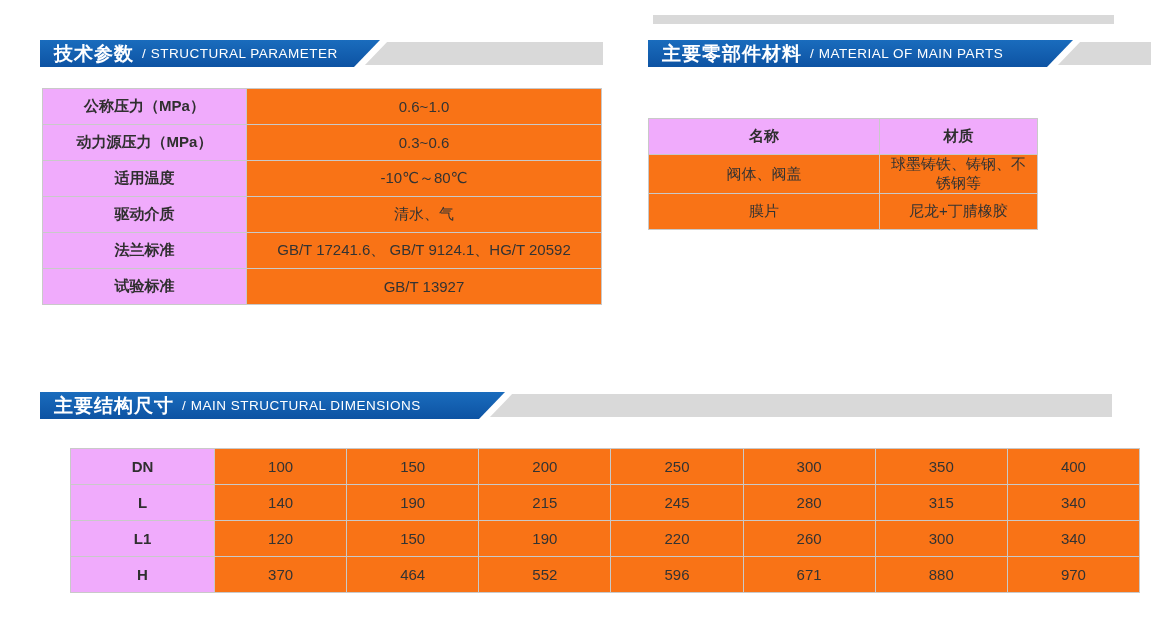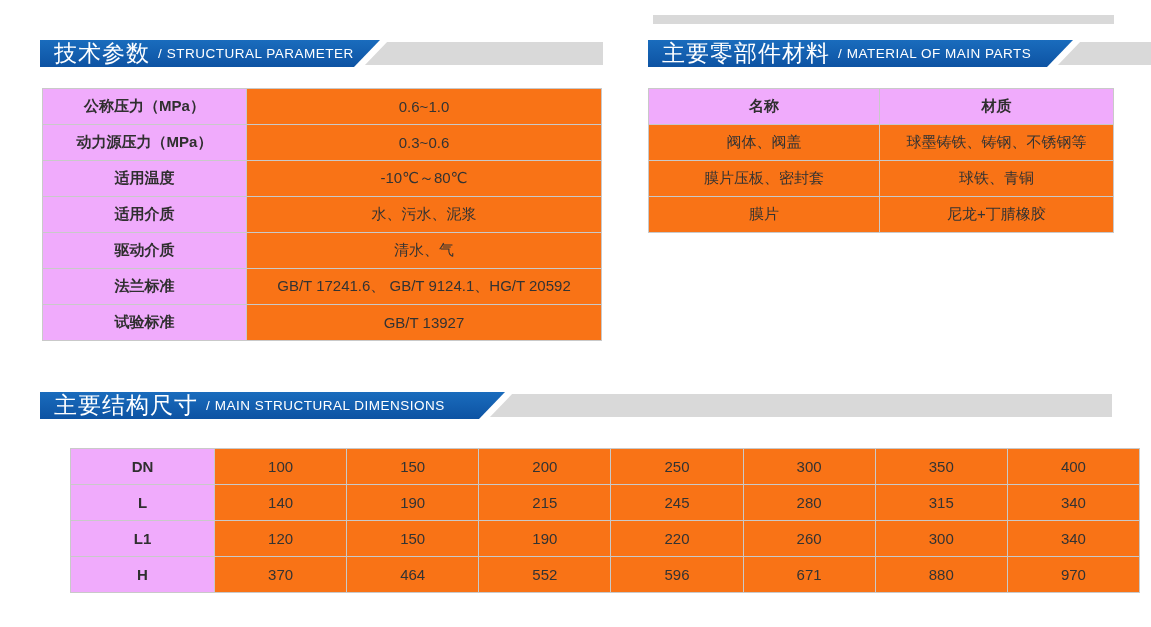--- a/index.html
+++ b/index.html
@@ -34,21 +34,21 @@
   .banner .ribbon {
     position: absolute; left: 0; top: 0; bottom: 0;
     width: var(--rw);
     background: linear-gradient(180deg, #1a6cbd 0%, #0d53a3 100%);
     clip-path: polygon(0 0, 100% 0, calc(100% - 26px) 100%, 0 100%);
     z-index: 2;
     display: flex; align-items: center;
     padding-left: 14px; box-sizing: border-box;
     color: #ffffff; white-space: nowrap;
   }
-  .banner .zh { font-size: 23px; font-weight: normal; letter-spacing: 1px; }
+  .banner .zh { font-size: 19px; font-weight: bold; letter-spacing: 1px; }
   .banner .divider { font-size: 13.5px; margin: 0 5px 0 8px; }
   .banner .en { font-size: 13.5px; letter-spacing: 0.5px; }
 
   
   .tbl {
     position: absolute;
     border-collapse: collapse;
     table-layout: fixed;
     font-size: 15px;
     color: #333333;
@@ -63,21 +63,21 @@
     background: #f97316;
     overflow: hidden;
   }
   .tbl .label-cell, .tbl .header-cell {
     background: #f0abfc;
     font-weight: bold;
     color: #2f2f2f;
   }
   .tech-table { width: 560px; }
   .tech-table td:first-child { width: 195px; }
-  .mat-table  { width: 466px; }
+  .mat-table  { width: 390px; margin-top: 30px; }
   .mat-table  td:first-child { width: 222px; }
   .dims-table { width: 1070px; }
   .dims-table td:first-child { width: 135px; }
 </style>
 </head>
 <body>
 
 <div class="page">
 
   <div class="top-strip"></div>
@@ -100,24 +100,20 @@
         </tr>
         <tr>
           <td class="label-cell">动力源压力（MPa）</td>
           <td>0.3~0.6</td>
         </tr>
         <tr>
           <td class="label-cell">适用温度</td>
           <td>-10℃～80℃</td>
         </tr>
         <tr>
-          <td class="label-cell">适用介质</td>
-          <td>水、污水、泥浆</td>
-        </tr>
-        <tr>
           <td class="label-cell">驱动介质</td>
           <td>清水、气</td>
         </tr>
         <tr>
           <td class="label-cell">法兰标准</td>
           <td>GB/T 17241.6、 GB/T 9124.1、HG/T 20592</td>
         </tr>
         <tr>
           <td class="label-cell">试验标准</td>
           <td>GB/T 13927</td>
@@ -139,24 +135,20 @@
     <tbody>
         <tr>
           <td class="header-cell">名称</td>
           <td class="header-cell">材质</td>
         </tr>
         <tr>
           <td>阀体、阀盖</td>
           <td>球墨铸铁、铸钢、不锈钢等</td>
         </tr>
         <tr>
-          <td>膜片压板、密封套</td>
-          <td>球铁、青铜</td>
-        </tr>
-        <tr>
           <td>膜片</td>
           <td>尼龙+丁腈橡胶</td>
         </tr>
       </tbody>
   </table>
 
   <section class="banner" style="left:40px; top:392px; width:1072px; --rw:465px">
     <div class="track"></div>
     <div class="ribbon-outline"></div>
     <div class="ribbon">

